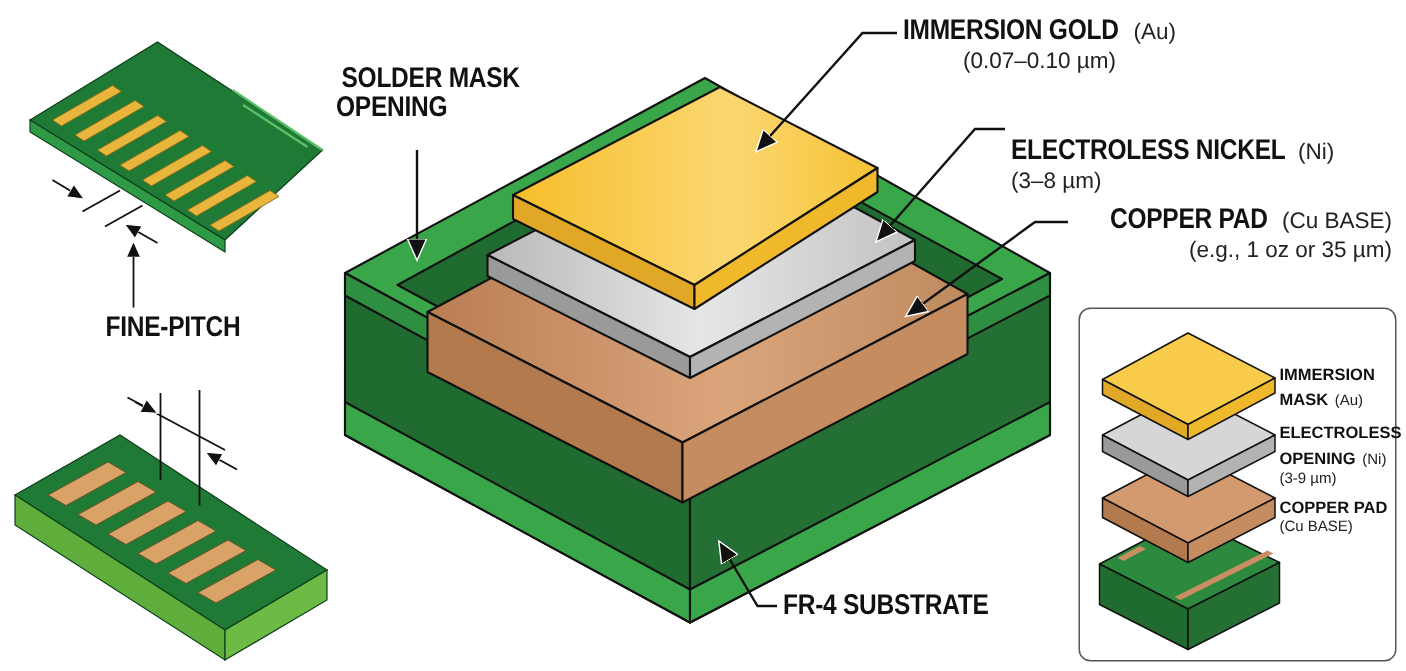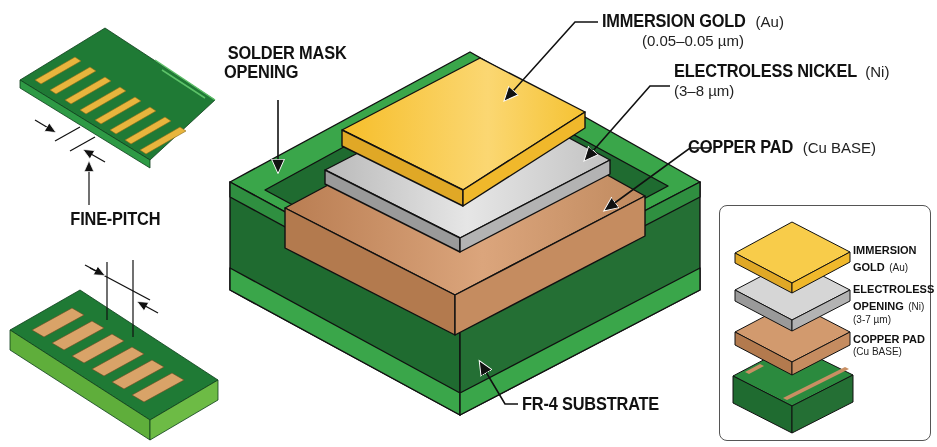--- a/index.html
+++ b/index.html
@@ -140,32 +140,33 @@
 
     <polygon points="735,253 792,222 850,252 792,283" fill="url(#goldG)"></polygon>
     <polygon points="735,253 792,283 792,293 735,263" fill="#e0a826"></polygon>
     <polygon points="792,283 850,252 850,262 792,293" fill="#f0b82b"></polygon>
   </g>
 </svg>
 
 <div class="lbl" style="left:602px; top:10px;text-align:center;">
   <span class="b big">IMMERSION GOLD</span>
   <span class="sub" style="margin-left:-18px;">(Au)</span><br>
-  <span class="sub">(0.05–0.05 µm)</span>
-</div>
-
-<div class="lbl" style="left:674px; top:60px;">
+  <span class="sub">(0.07–0.10 µm)</span>
+</div>
+
+<div class="lbl" style="left:674px; top:90px;">
   <span class="b big">ELECTROLESS NICKEL</span>
   <span class="sub" style="margin-left:-26px;">(Ni)</span><br>
   <span class="sub">(3–8 µm)</span>
 </div>
 
-<div class="lbl" style="left:688px; top:136px;text-align:right;">
+<div class="lbl" style="left:740px; top:136px;text-align:right;">
   <span class="b big">COPPER PAD</span>
   <span class="sub" style="margin-left:-12px;">(Cu BASE)</span><br>
+  <span class="sub">(e.g., 1 oz or 35 µm)</span>
 </div>
 
 <div class="lbl" style="left:218px; top:42px; text-align:left; width:120px;">
   <div class="b big" style="transform-origin:center;">SOLDER MASK</div><br>
   <div class="b big" style="transform-origin:center; margin-top:-20px;">OPENING</div>
 </div>
 
 <div class="lbl" style="left:30px; top:208px; width:170px; text-align:center;">
   <div class="b big" style="transform-origin:center;">FINE-PITCH</div><br>
 </div>
@@ -189,27 +190,27 @@
     <polygon points="735,290 792,320 792,331 735,301" fill="#9a9a9a"></polygon>
     <polygon points="792,320 850,290 850,301 792,331" fill="#b3b3b3"></polygon>
     <polygon points="735,253 792,222 850,252 792,283" fill="#f8cc4a"></polygon>
     <polygon points="735,253 792,283 792,293 735,263" fill="#e0a826"></polygon>
     <polygon points="792,283 850,252 850,262 792,293" fill="#f0b82b"></polygon>
   </g>
 </svg>
 
 <div class="lbl" style="left:853px; top:244px;">
   <div class="small-b">IMMERSION</div>
-  <div><span class="small-b">GOLD</span>
+  <div><span class="small-b">MASK</span>
   <span class="small">(Au)</span></div>
 </div>
 
 <div class="lbl" style="left:853px; top:283px;">
   <div class="small-b">ELECTROLESS</div>
   <div><span class="small-b">OPENING</span>
   <span class="small">(Ni)</span></div>
-  <div class="small">(3-7 µm)</div>
+  <div class="small">(3-9 µm)</div>
 </div>
 
 <div class="lbl" style="left:853px; top:333px;">
   <div class="small-b">COPPER PAD</div>
   <div class="small">(Cu BASE)</div>
 </div>
 
 </body></html>

